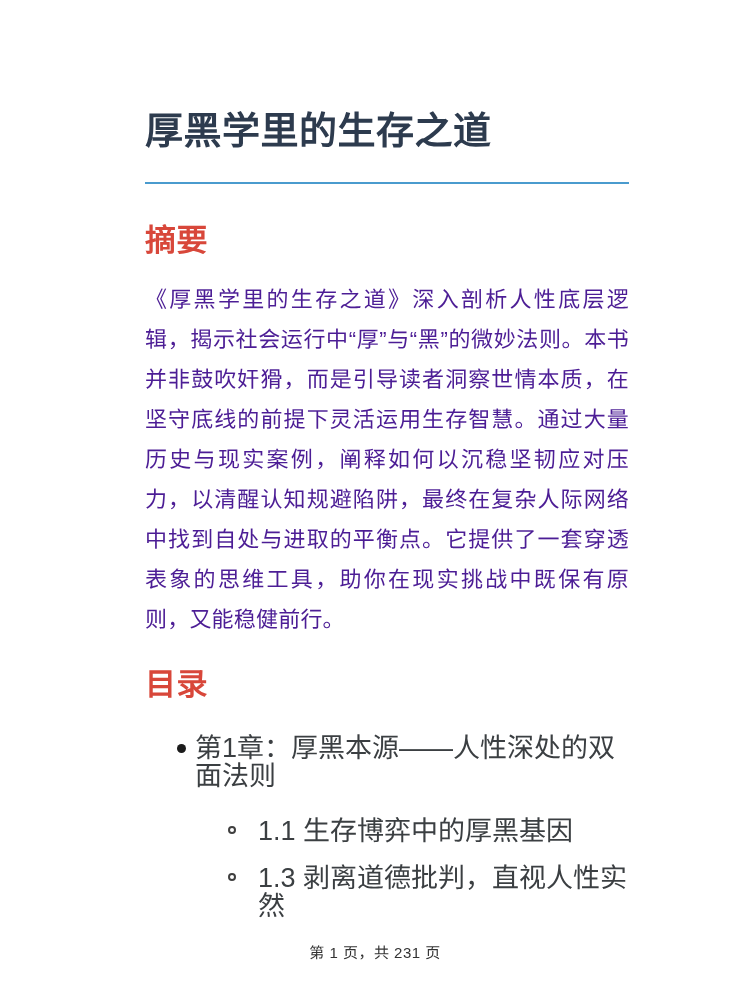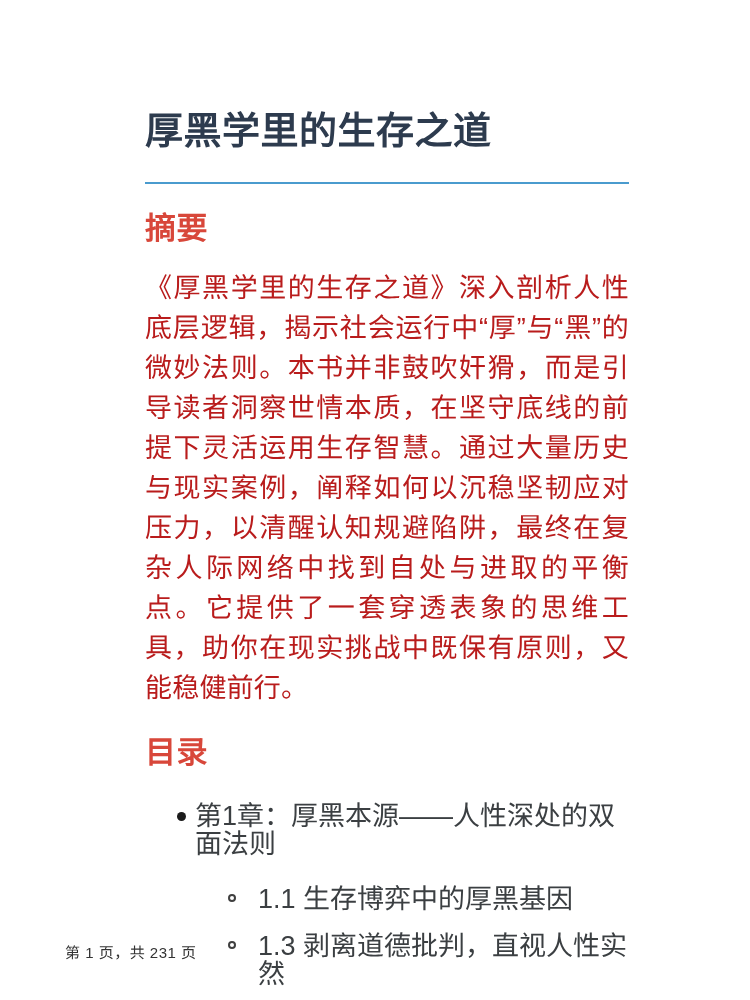--- a/index.html
+++ b/index.html
@@ -33,26 +33,26 @@
     border: none;
   }
   .accent-heading {
     margin: 0;
     font-size: 31px;
     line-height: 42px;
     font-weight: 700;
     color: #d8473a;
     letter-spacing: 0.5px;
   }
-  .abstract-heading { margin-top: 24px; }
+  .abstract-heading { margin-top: 36px; }
   .abstract-text {
     margin: 18px 0 0 0;
-    font-size: 27px;
+    font-size: 22px;
     line-height: 40px;
-    color: #b91c1c;
+    color: #4c1d95;
     text-align: justify;
     text-justify: inter-ideograph;
     letter-spacing: 0.2px;
   }
   .toc-heading { margin-top: 24px; }
   .toc-list {
     list-style: none;
     margin: 28px 0 0 0;
     padding: 0;
   }
@@ -95,20 +95,21 @@
     border-radius: 50%;
     border: 2px solid #3f3f3f;
     background: transparent;
     box-sizing: border-box;
   }
   .page-footer {
     position: absolute;
     left: 0;
     right: 0;
     top: 944px;
+    text-align: center;
     font-size: 15px;
     line-height: 18px;
     color: #333333;
     letter-spacing: 0.5px;
   }
 </style>
 </head>
 <body>
 
 <div class="page">

